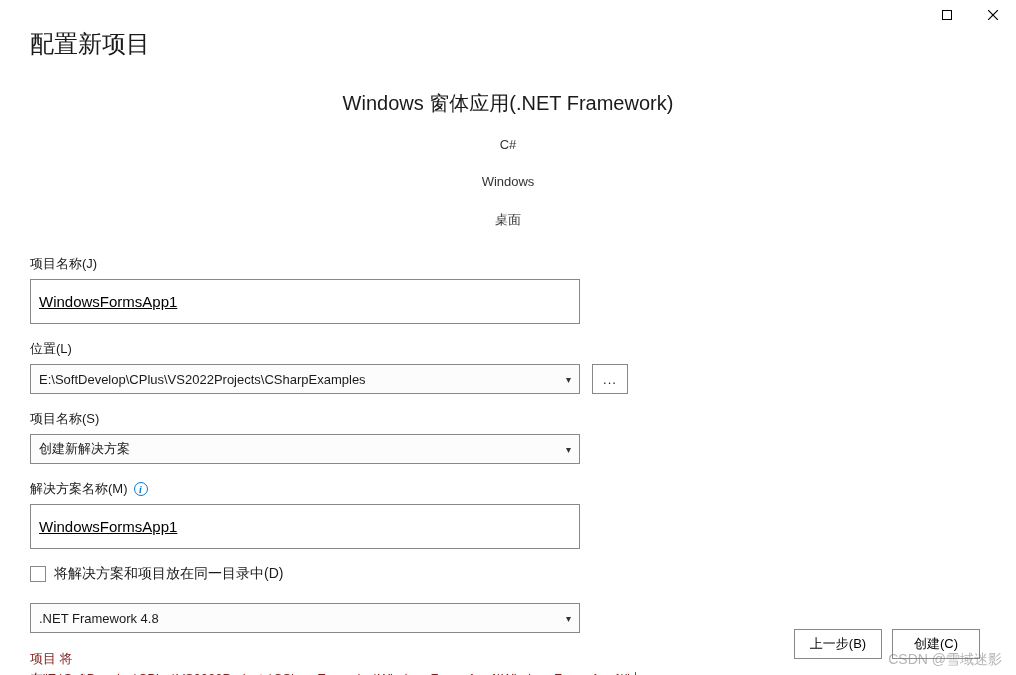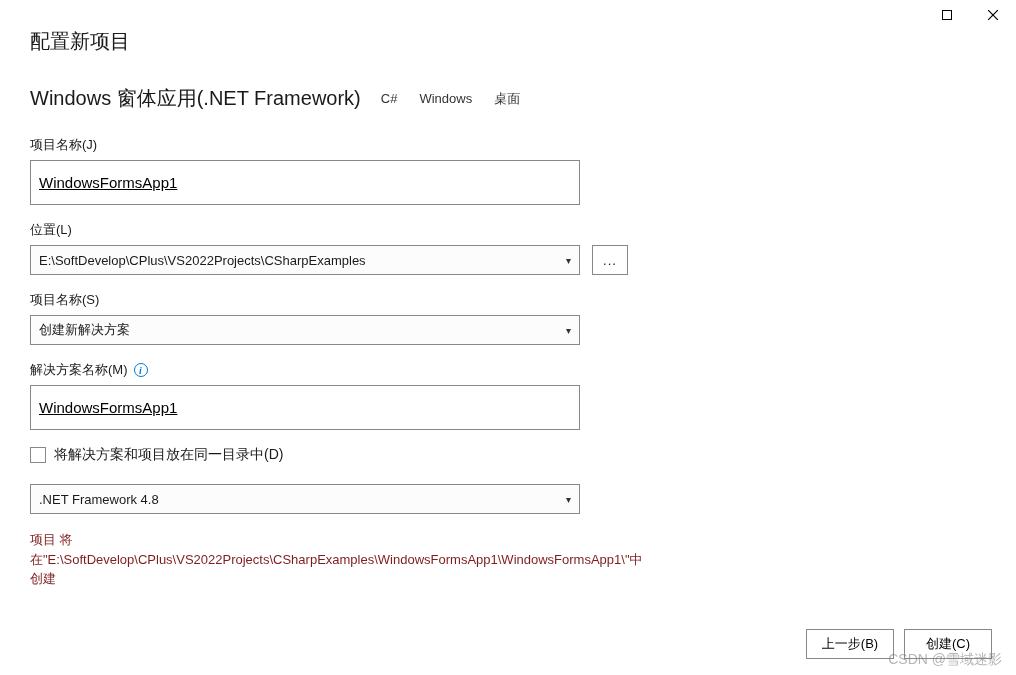--- a/index.html
+++ b/index.html
@@ -29,30 +29,31 @@
       display: flex;
       align-items: center;
       justify-content: center;
       cursor: pointer;
       font-size: 12px;
     }
     .content {
       padding: 28px 30px 20px 30px;
     }
     .page-title {
-      font-size: 20px;
+      font-size: 24px;
       font-weight: 400;
       margin-bottom: 30px;
       color: #1a1a1a;
     }
     .template-row {
       display: flex;
       align-items: center;
       gap: 18px;
       margin-bottom: 24px;
+      flex-direction: column;
     }
     .template-name {
       font-size: 20px;
       font-weight: 400;
     }
     .tag {
       font-size: 13px;
       color: #333;
       padding: 2px 2px;
     }
@@ -143,21 +144,21 @@
     }
     .info-text {
       font-size: 13px;
       color: #7f1d1d;
       line-height: 1.5;
       max-width: 560px;
     }
     .footer {
       position: absolute;
       bottom: 16px;
-      right: 24px;
+      right: 36px;
       display: flex;
       gap: 10px;
     }
     .footer-btn {
       min-width: 88px;
       height: 30px;
       border: 1px solid #888;
       background: #fff;
       padding: 4px 14px;
       font-size: 13px;

